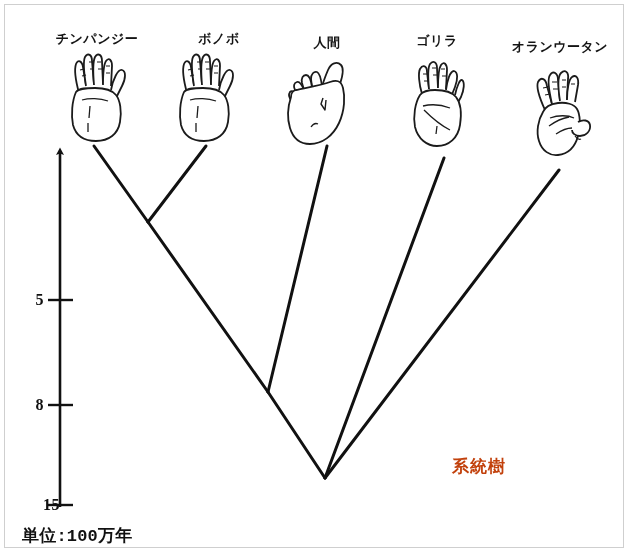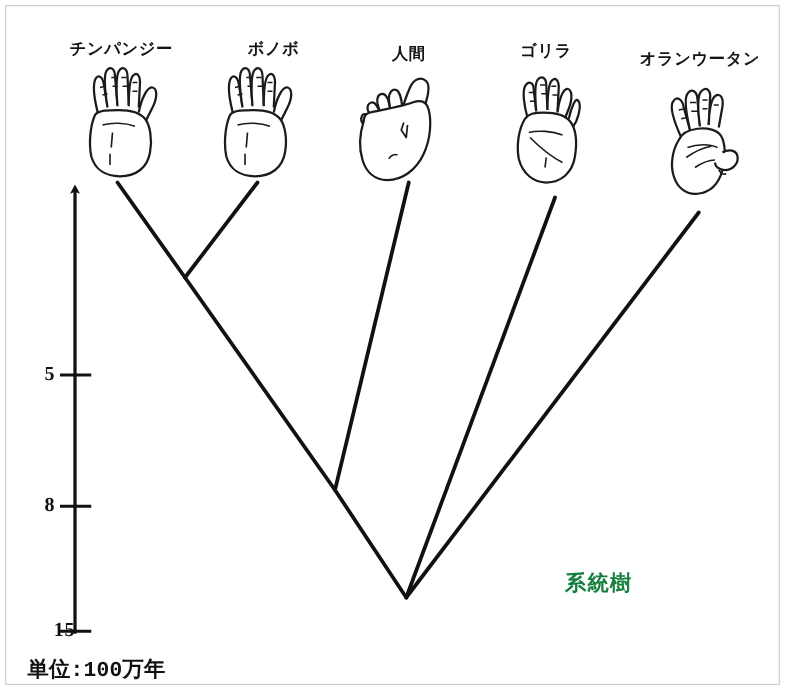--- a/index.html
+++ b/index.html
@@ -56,21 +56,21 @@
     transform: translate(-100%, -50%);
     letter-spacing: 0.5px;
   }
   #tree-title {
     position: absolute;
     left: 452px;
     top: 455px;
     font-family: "DejaVu Sans", "Liberation Sans", sans-serif;
     font-size: 17px;
     font-weight: 700;
-    color: #15803d;
+    color: #c2410c;
     letter-spacing: 1px;
     white-space: nowrap;
   }
   #unit-note {
     position: absolute;
     left: 22px;
     top: 524px;
     font-family: Liberation Mono, monospace;
     font-size: 17px;
     font-weight: 700;

